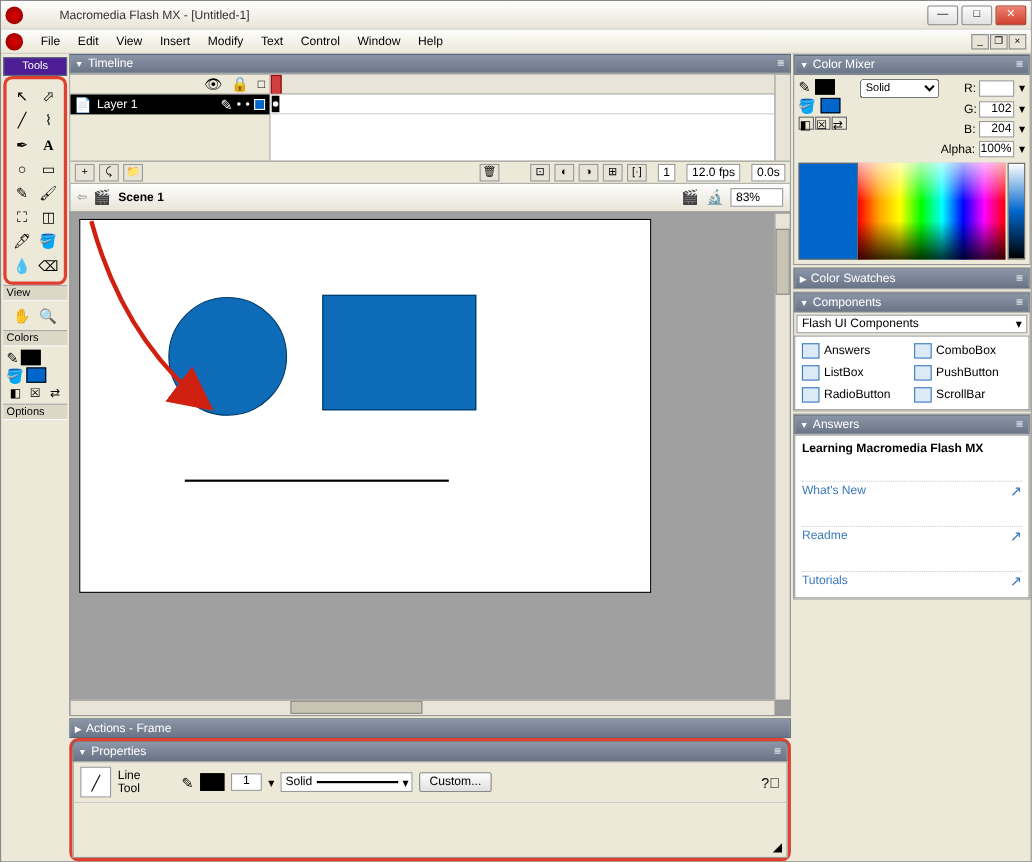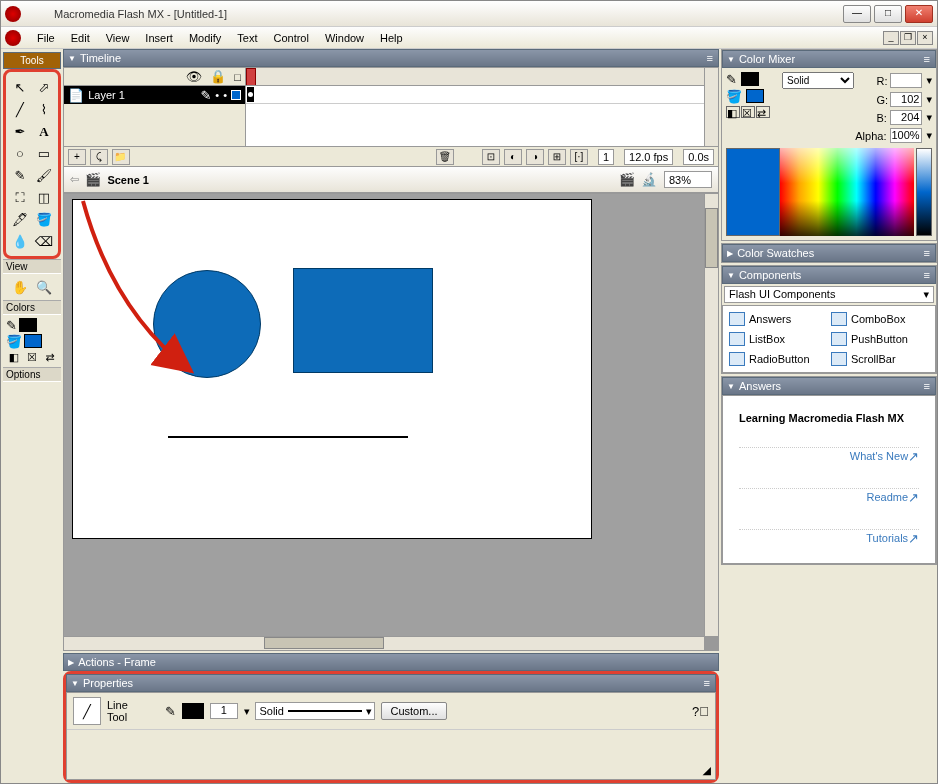--- a/index.html
+++ b/index.html
@@ -13,21 +13,21 @@
 .winbtn.close { background: linear-gradient(to bottom,#f08070,#d04030); color:#fff; border-color:#a03020; }
 .menubar { height: 22px; background: linear-gradient(to bottom,#fdfdfd,#ece9d8); border-bottom: 1px solid #ccc; display: flex; align-items: center; padding: 0 4px; }
 .menubar .micon { width: 16px; height: 16px; background: radial-gradient(circle,#d00,#800); border-radius:50%; margin-right:8px;}
 .menubar span { padding: 3px 8px; cursor: pointer; }
 .menubar .mdibtns { margin-left: auto; display: flex; gap: 1px; }
 .menubar .mdibtns div { width: 16px; height: 14px; border: 1px solid #888; background:#e8e4d8; font-size:9px; text-align:center; line-height:11px; cursor:pointer;}
 .workspace { position: absolute; top: 48px; left: 0; right: 0; bottom: 0; display: flex; }
 
 .tools-outer { width: 62px; padding: 3px 2px; }
 .tools-panel { border: 3px solid #e04030; border-radius: 8px; padding: 2px; background:#ece9d8;}
-.panel-hdr { background: #a16207; color: #fff; padding: 2px 4px; font-size:10px; border: 1px solid #5a6a7a; text-align:center;}
+.panel-hdr { background: #4c1d95; color: #fff; padding: 2px 4px; font-size:10px; border: 1px solid #5a6a7a; text-align:center;}
 .tool-grid { display: grid; grid-template-columns: 22px 22px; gap: 2px; padding: 3px; justify-content:center;}
 .tool { width: 22px; height: 20px; border: 1px solid transparent; display: flex; align-items: center; justify-content: center; cursor: pointer; }
 .section-lbl { background:#dcd8c8; padding:1px 3px; font-size:10px; border-top:1px solid #aaa; border-bottom:1px solid #fff;}
 .swatch { width:18px; height:14px; border:1px solid #000; display:inline-block; vertical-align:middle;}
 
 .center { flex: 1; display: flex; flex-direction: column; min-width:0;}
 .panel-bar { background: linear-gradient(to bottom,#8a96a8,#6a7688); color:#fff; height:18px; display:flex; align-items:center; padding:0 4px; border:1px solid #5a6a7a; font-size:10px;}
 .panel-bar .tri { margin-right:4px; font-size:8px;}
 .panel-bar .pmenu { margin-left:auto; letter-spacing:1px;}
 .timeline { background:#ece9d8; border:1px solid #999; height: 100px; position:relative;}
@@ -78,23 +78,23 @@
 .color-ramp { height:88px; display:flex; gap:0; margin-top:2px; position:relative;}
 .cur-color { width:54px; background:#0066CC; border:1px solid #666;}
 .rainbow { flex:1; background: linear-gradient(to right, red,orange,yellow,lime,cyan,blue,magenta,red); position:relative;}
 .rainbow::after{content:'';position:absolute;inset:0;background:linear-gradient(to bottom,rgba(255,255,255,0.7),rgba(255,255,255,0) 40%,rgba(0,0,0,0) 60%,rgba(0,0,0,0.8));}
 .lumbar { width:16px; background:linear-gradient(to bottom,#fff,#0066cc,#000); border:1px solid #666; margin-left:2px;}
 .comp-body { background:#fff; border:1px solid #999; padding:6px; display:grid; grid-template-columns:1fr 1fr; gap:6px 4px;}
 .comp-sel { display:flex; border:1px solid #999; background:#fff; margin:2px;}
 .comp-sel span{flex:1; padding:1px 4px;}
 .comp-itm { display:flex; align-items:center; gap:4px;}
 .comp-ic { width:16px; height:14px; border:1px solid #3a7abd; background:#dceaf7; display:inline-block;}
-.ans-body { background:#fff; padding:16px; border:1px solid #999;}
+.ans-body { background:#fff; padding:6px; border:1px solid #999;}
 .ans-body b{display:block; margin-bottom:6px;}
-.ans-link { color:#3a7abd; display:flex; justify-content:flex-end; padding:2px 0; border-top:1px dotted #ccc;margin-top:23px;}
+.ans-link { color:#3a7abd; display:flex; justify-content:space-between; padding:2px 0; border-top:1px dotted #ccc;margin-top:23px;}
 .upd { margin-top:8px;}
 .upd .btn-sm{ display:block; margin:6px auto 0; width:60px; text-align:center;}
 
 .annot-arrow { position:absolute; left:72px; top:190px; width:130px; height:190px; pointer-events:none; z-index:50;}
 
 .i{display:inline-block;font-size:13px;line-height:1;}
 </style>
 </head>
 <body>
 

